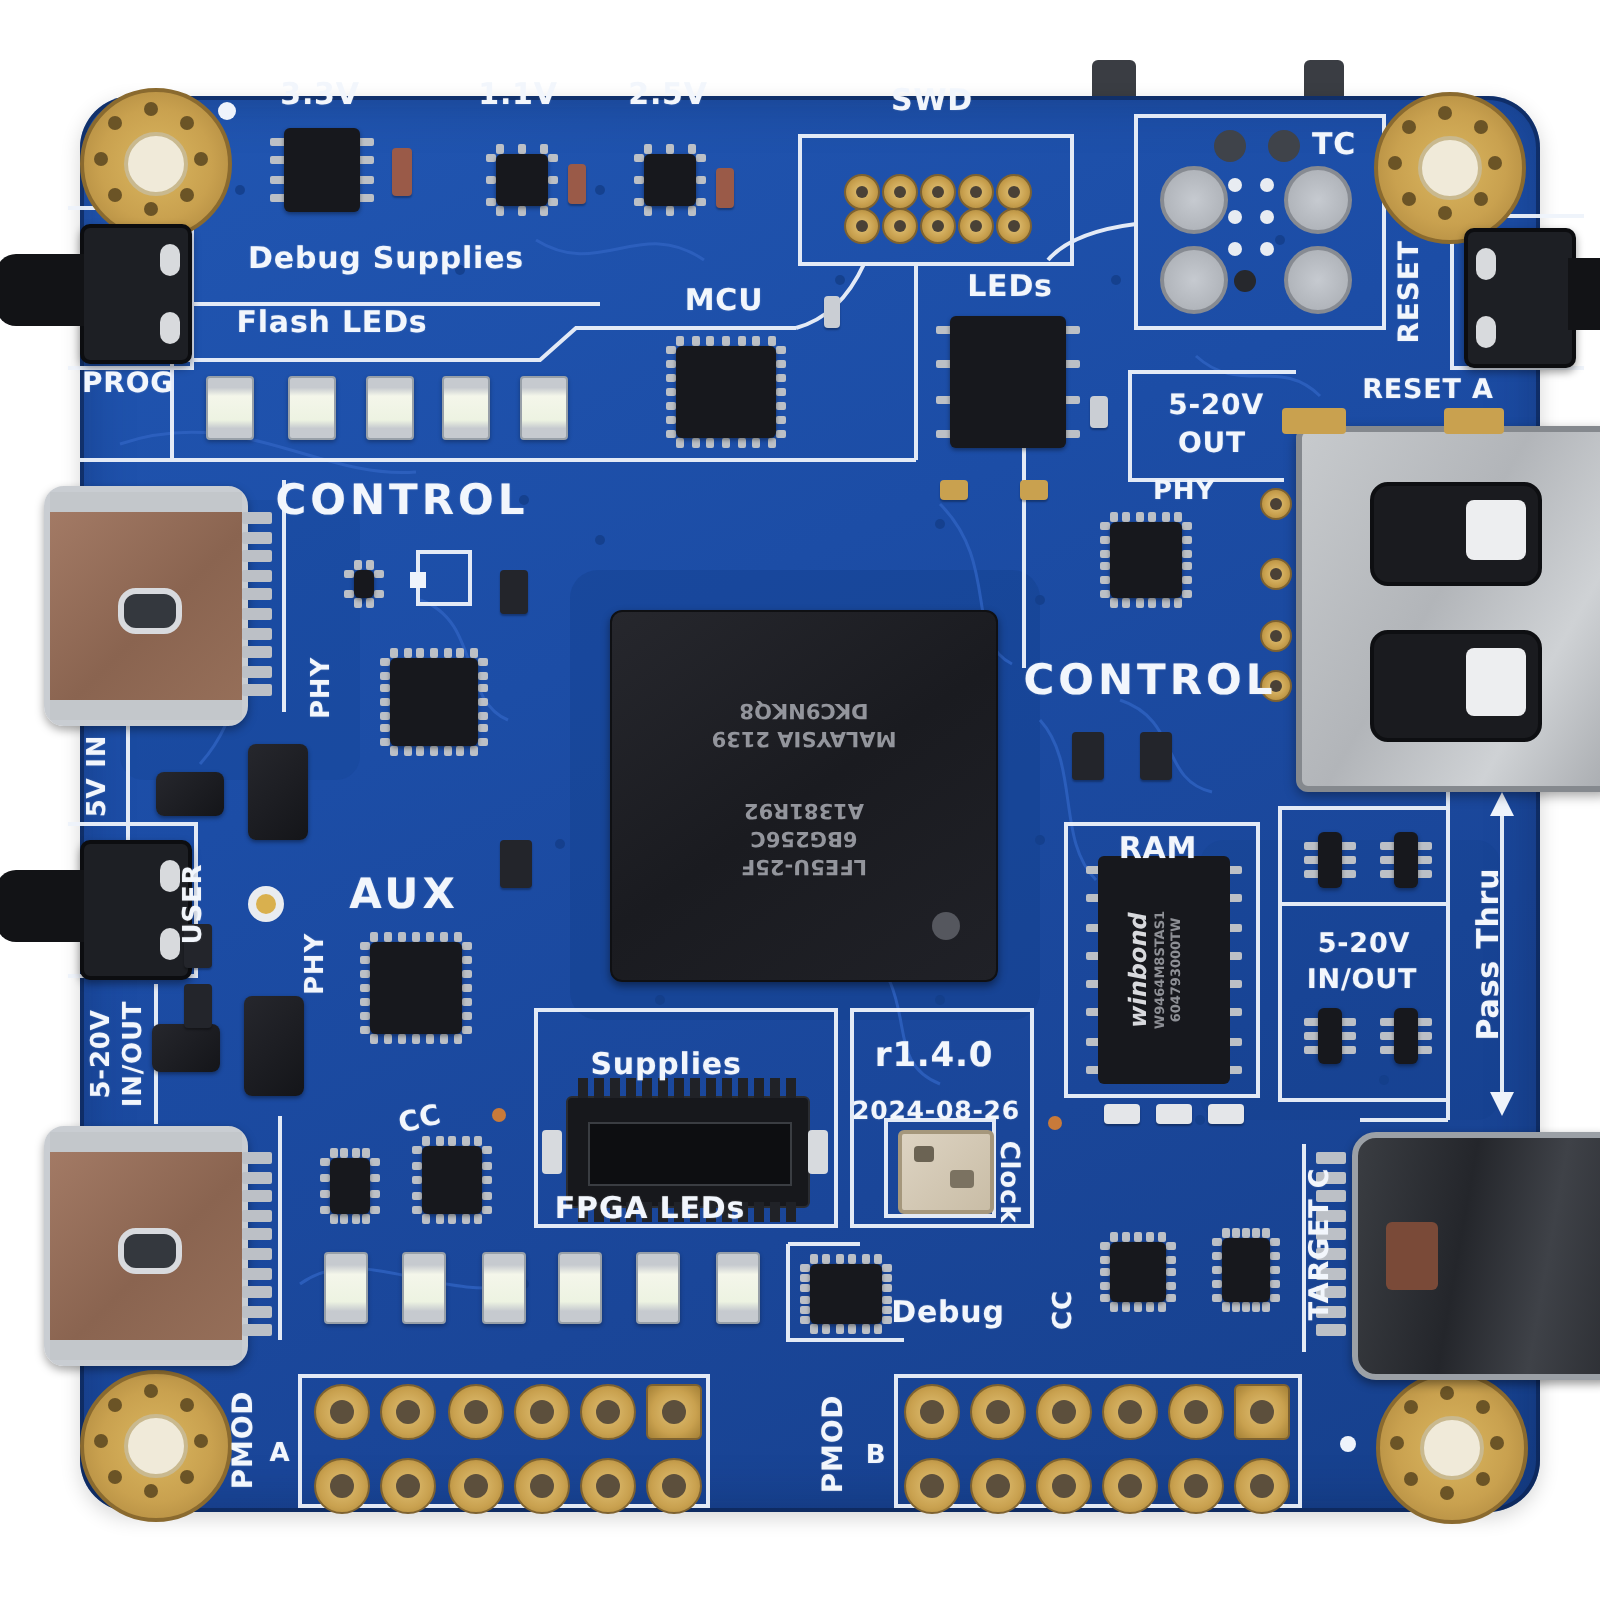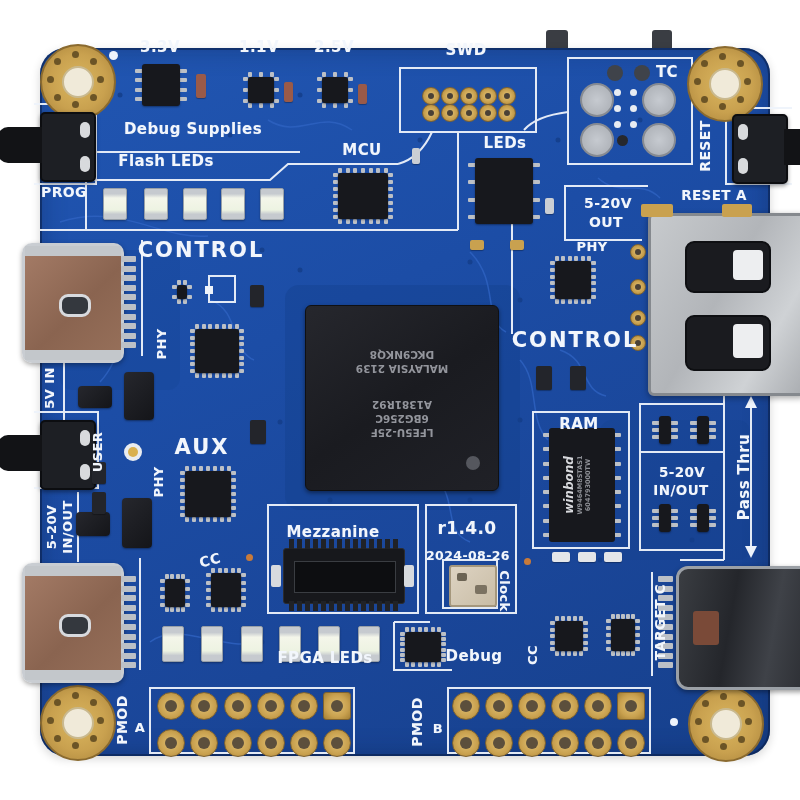--- a/index.html
+++ b/index.html
@@ -829,25 +829,25 @@
       <div class="lbl" style="left: 575px; top: 340px; font-size: 21px; transform: translate(-50%, -50%); letter-spacing: 2px;">CONTROL</div>
       <div class="lbl" style="left: 201px; top: 250px; font-size: 21px; transform: translate(-50%, -50%); letter-spacing: 2px;">CONTROL</div>
       <div class="lbl" style="left: 161px; top: 344px; font-size: 13px; transform: translate(-50%, -50%) rotate(-90deg);">PHY</div>
       <div class="lbl" style="left: 49px; top: 388px; font-size: 13px; transform: translate(-50%, -50%) rotate(-90deg);">5V IN</div>
       <div class="lbl" style="left: 97px; top: 452px; font-size: 13px; transform: translate(-50%, -50%) rotate(-90deg);">USER</div>
       <div class="lbl" style="left: 202px; top: 447px; font-size: 21px; transform: translate(-50%, -50%); letter-spacing: 2px;">AUX</div>
       <div class="lbl" style="left: 158px; top: 482px; font-size: 13px; transform: translate(-50%, -50%) rotate(-90deg);">PHY</div>
       <div class="lbl" style="left: 51px; top: 527px; font-size: 13px; transform: translate(-50%, -50%) rotate(-90deg);">5-20V</div>
       <div class="lbl" style="left: 67px; top: 527px; font-size: 13px; transform: translate(-50%, -50%) rotate(-90deg);">IN/OUT</div>
       <div class="lbl" style="left: 210px; top: 560px; font-size: 14px; transform: translate(-50%, -50%) rotate(-14deg);">CC</div>
-      <div class="lbl" style="left: 333px; top: 532px; font-size: 15px; transform: translate(-50%, -50%);">Mezzanine</div>
+      <div class="lbl" style="left: 333px; top: 532px; font-size: 15px; transform: translate(-50%, -50%);">Supplies</div>
       <div class="lbl" style="left: 467px; top: 528px; font-size: 17px; transform: translate(-50%, -50%);">r1.4.0</div>
       <div class="lbl" style="left: 468px; top: 555px; font-size: 12.5px; transform: translate(-50%, -50%);">2024-08-26</div>
       <div class="lbl" style="left: 504px; top: 591px; font-size: 13px; transform: translate(-50%, -50%) rotate(90deg);">Clock</div>
-      <div class="lbl" style="left: 325px; top: 658px; font-size: 15px; transform: translate(-50%, -50%);">FPGA LEDs</div>
+      <div class="lbl" style="left: 325px; top: 604px; font-size: 15px; transform: translate(-50%, -50%);">FPGA LEDs</div>
       <div class="lbl" style="left: 474px; top: 656px; font-size: 15px; transform: translate(-50%, -50%);">Debug</div>
       <div class="lbl" style="left: 532px; top: 655px; font-size: 13px; transform: translate(-50%, -50%) rotate(-90deg);">CC</div>
       <div class="lbl" style="left: 579px; top: 424px; font-size: 15px; transform: translate(-50%, -50%);">RAM</div>
       <div class="lbl" style="left: 682px; top: 472px; font-size: 13.5px; transform: translate(-50%, -50%);">5-20V</div>
       <div class="lbl" style="left: 681px; top: 490px; font-size: 13.5px; transform: translate(-50%, -50%);">IN/OUT</div>
       <div class="lbl" style="left: 744px; top: 477px; font-size: 15px; transform: translate(-50%, -50%) rotate(-90deg);">Pass Thru</div>
       <div class="lbl" style="left: 660px; top: 622px; font-size: 13.5px; transform: translate(-50%, -50%) rotate(-90deg);">TARGET C</div>
       <div class="lbl" style="left: 122px; top: 720px; font-size: 14px; transform: translate(-50%, -50%) rotate(-90deg);">PMOD</div>
       <div class="lbl" style="left: 140px; top: 727px; font-size: 13px; transform: translate(-50%, -50%);">A</div>
       <div class="lbl" style="left: 417px; top: 722px; font-size: 14px; transform: translate(-50%, -50%) rotate(-90deg);">PMOD</div>

